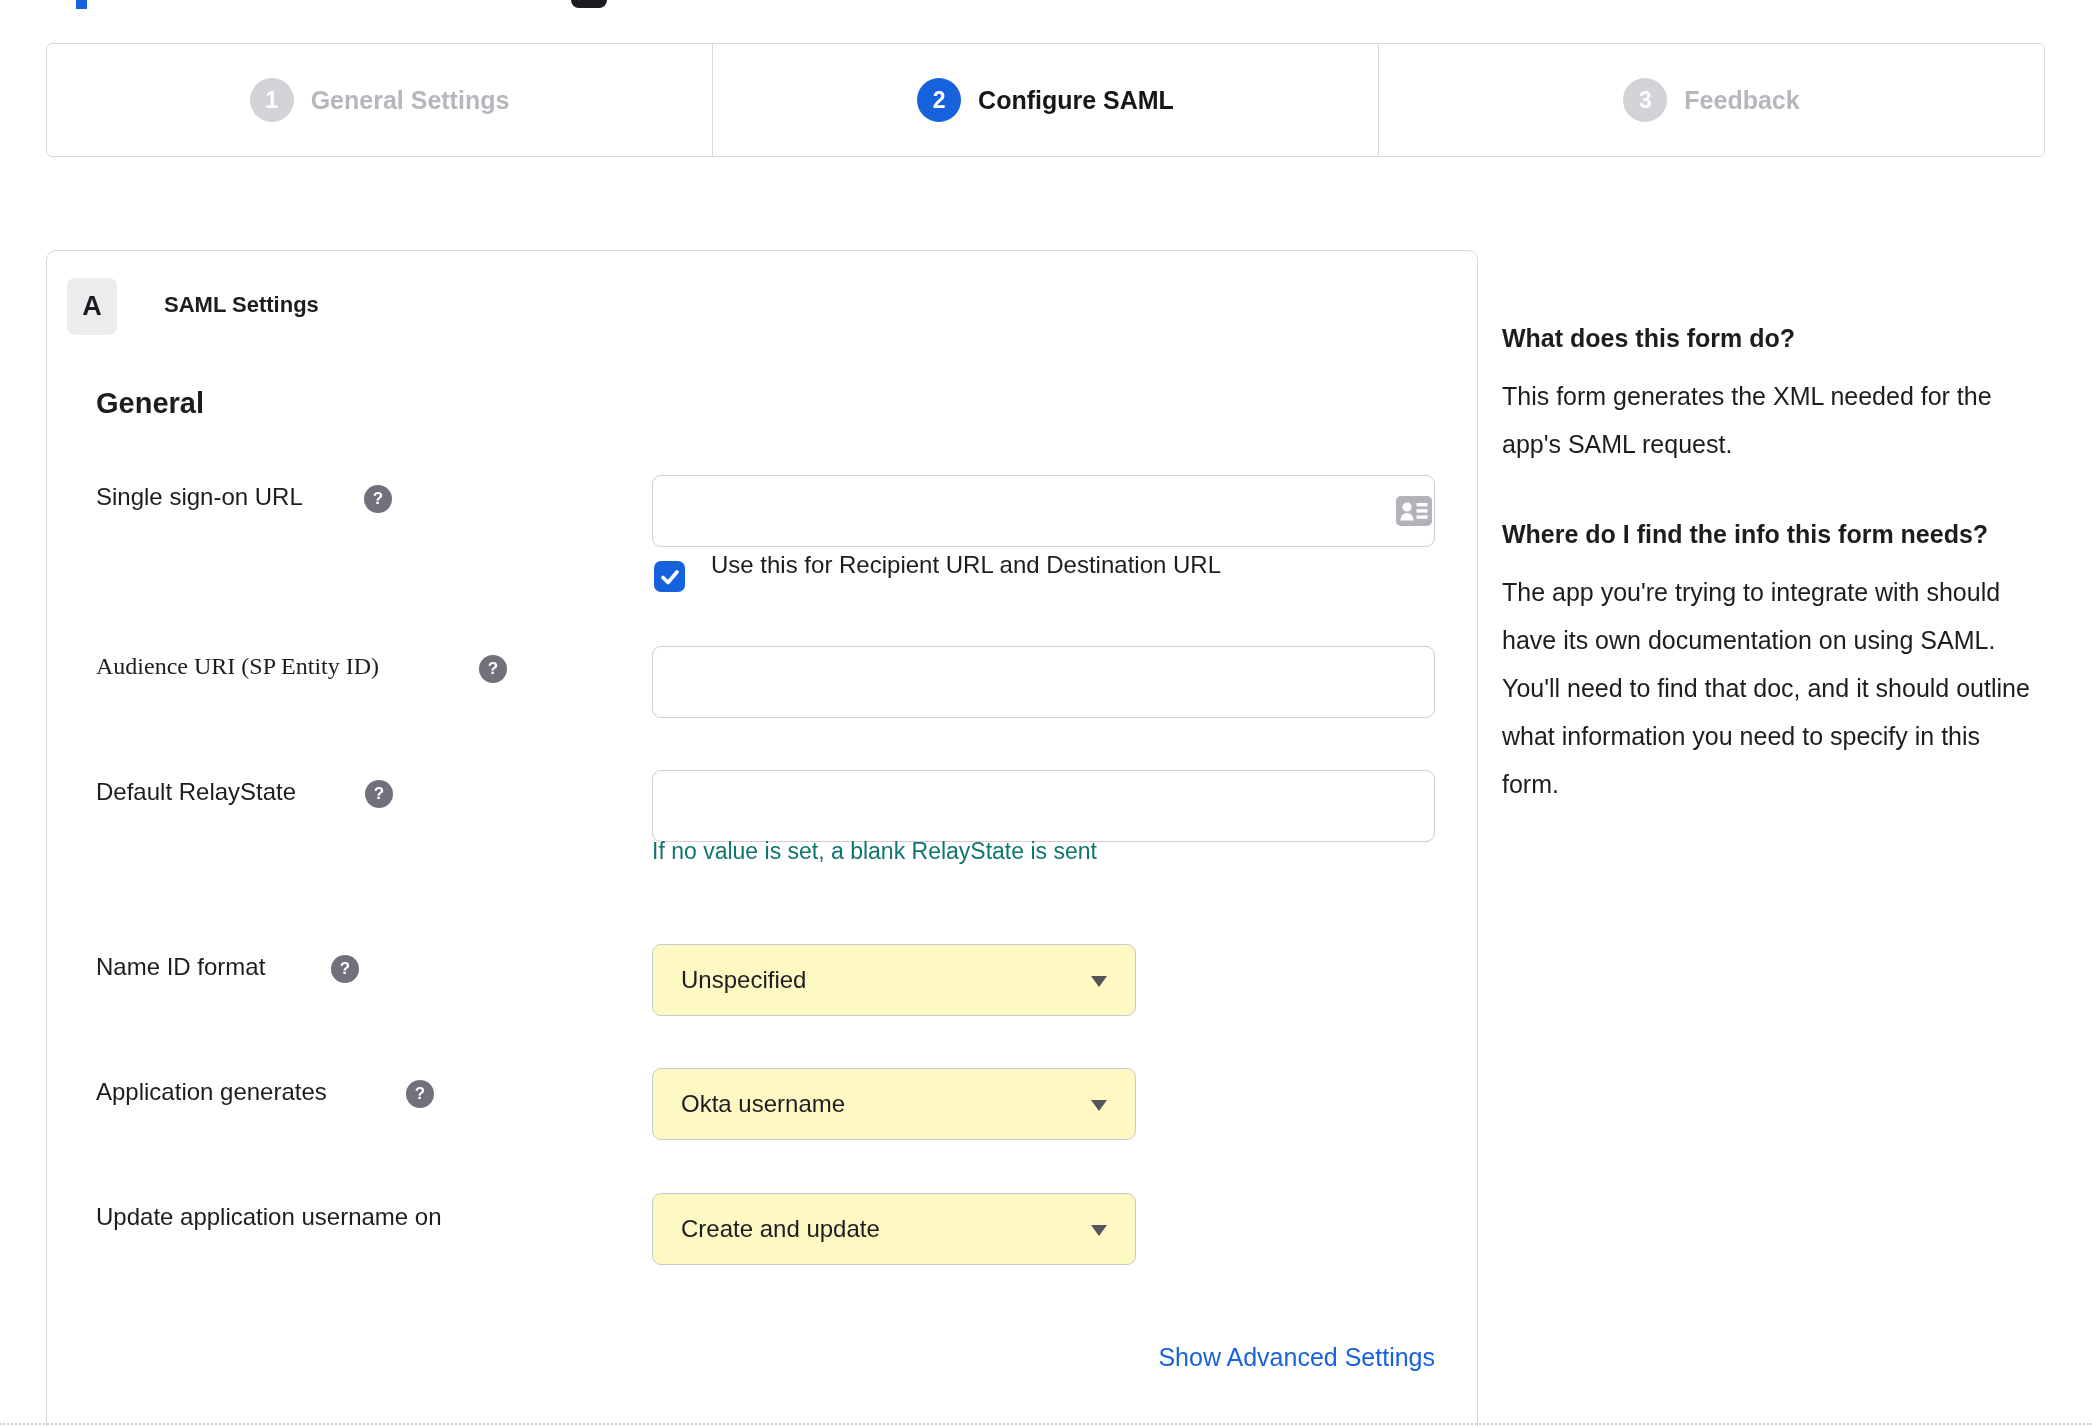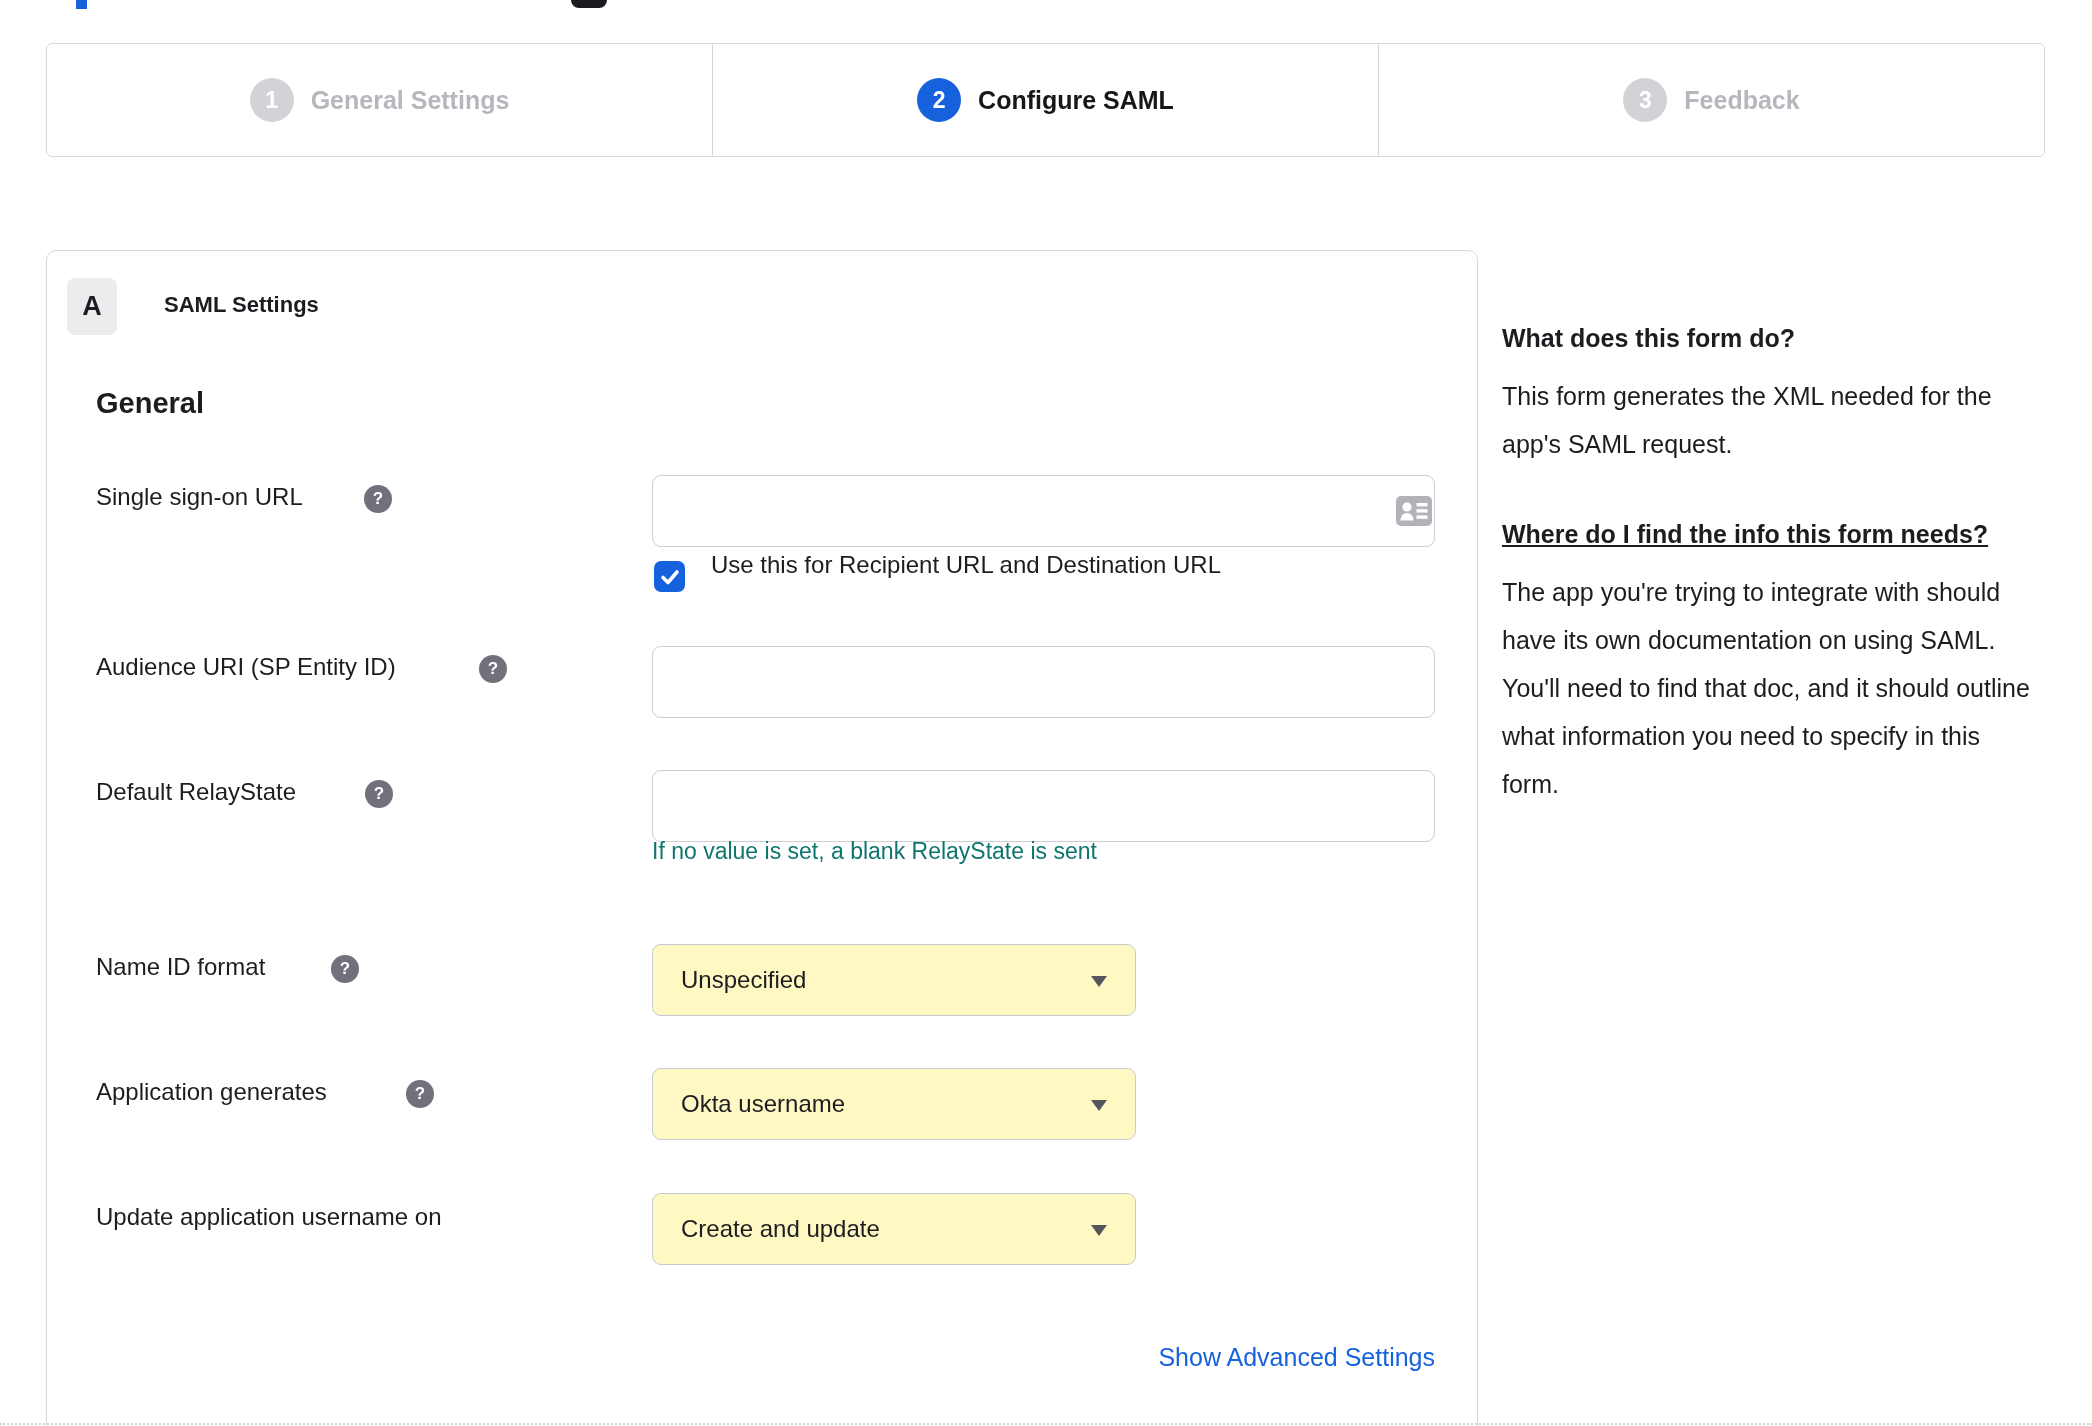--- a/index.html
+++ b/index.html
@@ -90,21 +90,21 @@
   .advanced-link {
     left: 605px; top: 1092px; width: 783px; text-align: right;
     font-size: 25px; color: #1662dd; font-weight: 500; cursor: pointer;
     text-decoration: none; display: block;
   }
 
   
   .help-sidebar { position: absolute; left: 1502px; top: 314px; width: 540px; }
   .help-sidebar h3 { font-size: 25px; font-weight: bold; line-height: 48px; margin: 0 0 10px 0; color: #1d1d21; }
   .help-sidebar p  { font-size: 25px; line-height: 48px; margin: 0 0 42px 0; color: #1d1d21; }
-  .help-sidebar .block2 h3 { margin-top: 2px; text-decoration: underline; }
+  .help-sidebar .block2 h3 { margin-top: 2px; }
 
   .bottom-rule { position: absolute; left: 0; top: 1423px; width: 2092px; border-top: 2px dotted #d4d4d8; }
 </style>
 </head>
 <body>
 
 <div class="screen">
 
   <div class="artifact-blue"></div>
   <div class="artifact-dark"></div>
@@ -142,21 +142,21 @@
       <rect x="20.5" y="19.4" width="11" height="3.4" fill="#ffffff"></rect>
     </svg>
 
     <div class="abs checkbox">
       <svg width="24" height="24" viewBox="0 0 24 24">
         <polyline points="5,12.5 10,17.5 19,7" fill="none" stroke="#ffffff" stroke-width="3.6" stroke-linecap="round" stroke-linejoin="round"></polyline>
       </svg>
     </div>
     <div class="abs checkbox-label">Use this for Recipient URL and Destination URL</div>
 
-    <div class="abs field-label" style="left:49px; top:402px;">Audience URI (SP Entity ID)</div>
+    <div class="abs field-label" style="left:49px; top:402px;font-family:Liberation Serif, serif;">Audience URI (SP Entity ID)</div>
     <div class="abs help-icon" style="left:432px; top:404px;">?</div>
     <input class="abs text-input" style="top: 395px;" type="text" value="">
 
     <div class="abs field-label" style="left:49px; top:527px;">Default RelayState</div>
     <div class="abs help-icon" style="left:318px; top:529px;">?</div>
     <input class="abs text-input" style="top: 519px;" type="text" value="">
     <div class="abs hint">If no value is set, a blank RelayState is sent</div>
 
     <div class="abs field-label" style="left:49px; top:702px;">Name ID format</div>
     <div class="abs help-icon" style="left:284px; top:704px;">?</div>

